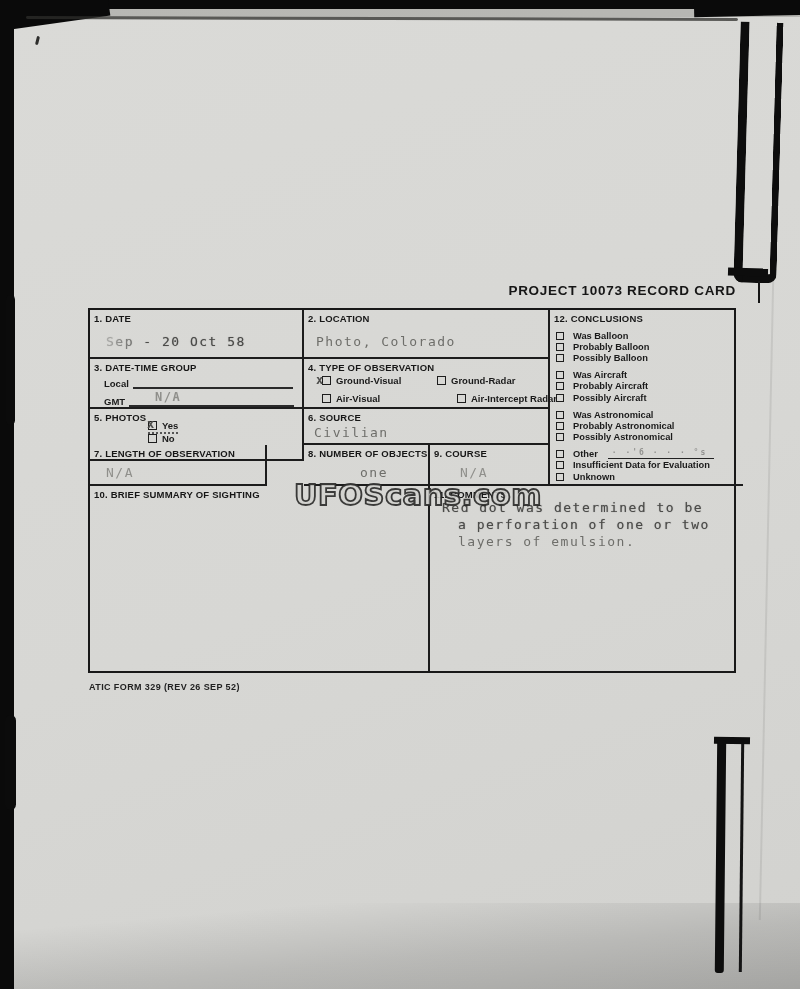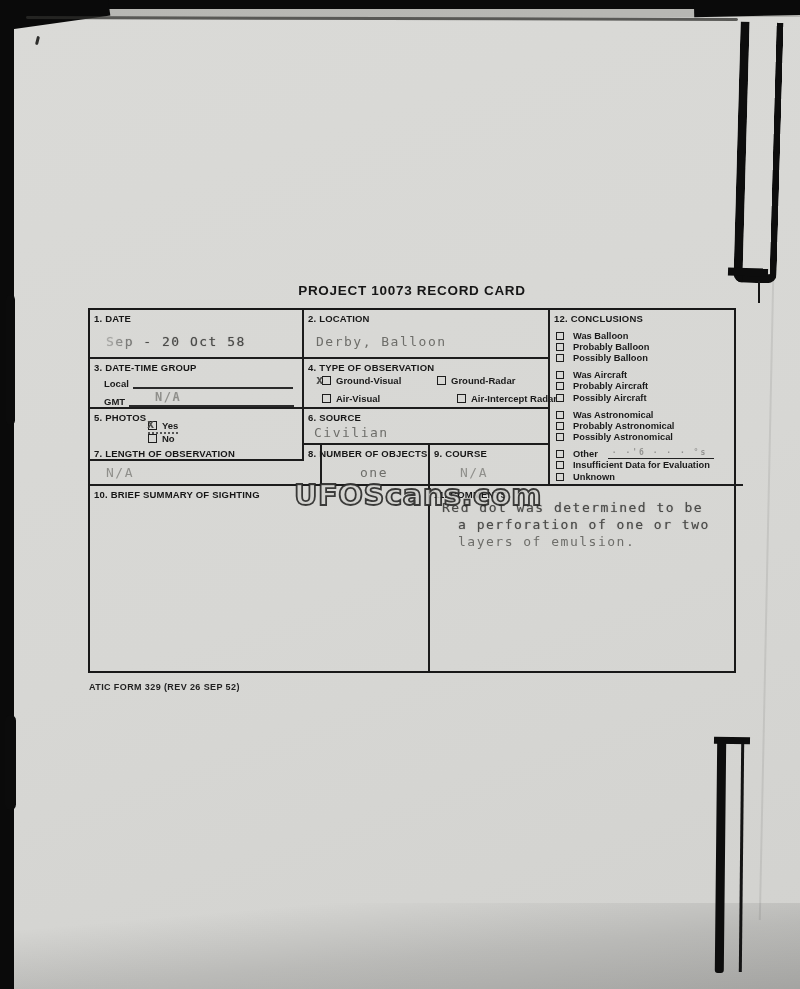--- a/index.html
+++ b/index.html
@@ -30,21 +30,21 @@
   .umark-foot{position:absolute;left:728px;top:268px;width:40px;height:8px;background:#0d0d0d;transform:rotate(1.6deg);z-index:42;}
   .umark-tail{position:absolute;left:758px;top:281px;width:2px;height:22px;background:#151515;z-index:42;}
   
   .bbar-cap{position:absolute;left:714px;top:737px;width:36px;height:7px;background:#0d0d0d;transform:rotate(0.8deg);z-index:42;}
   .bbar-thick{position:absolute;left:716px;top:740px;width:9px;height:233px;background:#0d0d0d;transform:rotate(0.6deg);border-radius:3px;z-index:42;}
   .bbar-thin{position:absolute;left:740px;top:744px;width:3px;height:228px;background:#141414;transform:rotate(0.6deg);z-index:42;}
   .fold-right{position:absolute;left:768px;top:40px;width:2px;height:880px;background:rgba(0,0,0,0.08);transform:rotate(1.2deg);z-index:38;}
   .shadow-bottom{position:absolute;left:0;bottom:0;width:800px;height:86px;z-index:37;
     background:linear-gradient(175deg,rgba(0,0,0,0) 18%,rgba(0,0,0,0.12) 58%,rgba(0,0,0,0.22) 100%);}
   
-  .doc-title{position:absolute;left:88px;top:283px;width:648px;text-align:center;
+  .doc-title{position:absolute;left:88px;top:283px;width:648px;text-align:right;
     font-weight:bold;font-size:13.5px;letter-spacing:0.7px;color:#161616;z-index:10;}
   .form-number{position:absolute;left:89px;top:682px;font-weight:bold;font-size:9px;
     letter-spacing:0.4px;color:#222;z-index:10;}
   
   .card{position:absolute;left:88px;top:308px;width:648px;height:365px;
     border:2px solid #181818;box-sizing:border-box;z-index:10;background:transparent;}
   .cell{position:absolute;box-sizing:border-box;overflow:visible;}
   .br{border-right:2px solid #1c1c1c;}
   .bb{border-bottom:2px solid #1c1c1c;}
   .lab{position:absolute;left:4px;top:3px;font-weight:bold;font-size:9.5px;
@@ -115,21 +115,21 @@
 
 <div class="card">
 
   <div class="cell br bb" style="left:0;top:0;width:214px;height:49px;">
     <div class="lab">1. DATE</div>
     <div class="typed fade-left" style="left:16px;top:24px;">Sep - 20 Oct 58</div>
   </div>
 
   <div class="cell br bb" style="left:214px;top:0;width:246px;height:49px;">
     <div class="lab">2. LOCATION</div>
-    <div class="typed semifaint" style="left:12px;top:24px;">Derby, Balloon</div>
+    <div class="typed semifaint" style="left:12px;top:24px;">Photo, Colorado</div>
   </div>
 
   <div class="cell bb" style="left:460px;top:0;width:193px;height:176px;">
     <div class="lab">12. CONCLUSIONS</div>
     <div class="concl-groups">
       <div class="cgroup">
         <div class="crow">
             <span class="cb"></span>
             <span>Was Balloon</span>
           </div>
@@ -238,21 +238,21 @@
       <span class="cb"></span>
       <span>No</span>
     </div>
   </div>
 
   <div class="cell br bb" style="left:214px;top:99px;width:246px;height:36px;">
     <div class="lab">6. SOURCE</div>
     <div class="typed semifaint" style="left:10px;top:16px;">Civilian</div>
   </div>
 
-  <div class="cell br bb" style="left:0;top:135px;width:232px;height:41px;">
+  <div class="cell br bb" style="left:0;top:135px;width:177px;height:41px;">
     <div class="lab">7. LENGTH OF OBSERVATION</div>
     <div class="typed faint" style="left:16px;top:20px;">N/A</div>
   </div>
 
   <div class="cell br bb" style="left:214px;top:135px;width:126px;height:41px;">
     <div class="lab">8. NUMBER OF OBJECTS</div>
     <div class="typed semifaint" style="left:40px;top:20px;margin-left:16px;">one</div>
   </div>
 
   <div class="cell br bb" style="left:340px;top:135px;width:120px;height:41px;">

